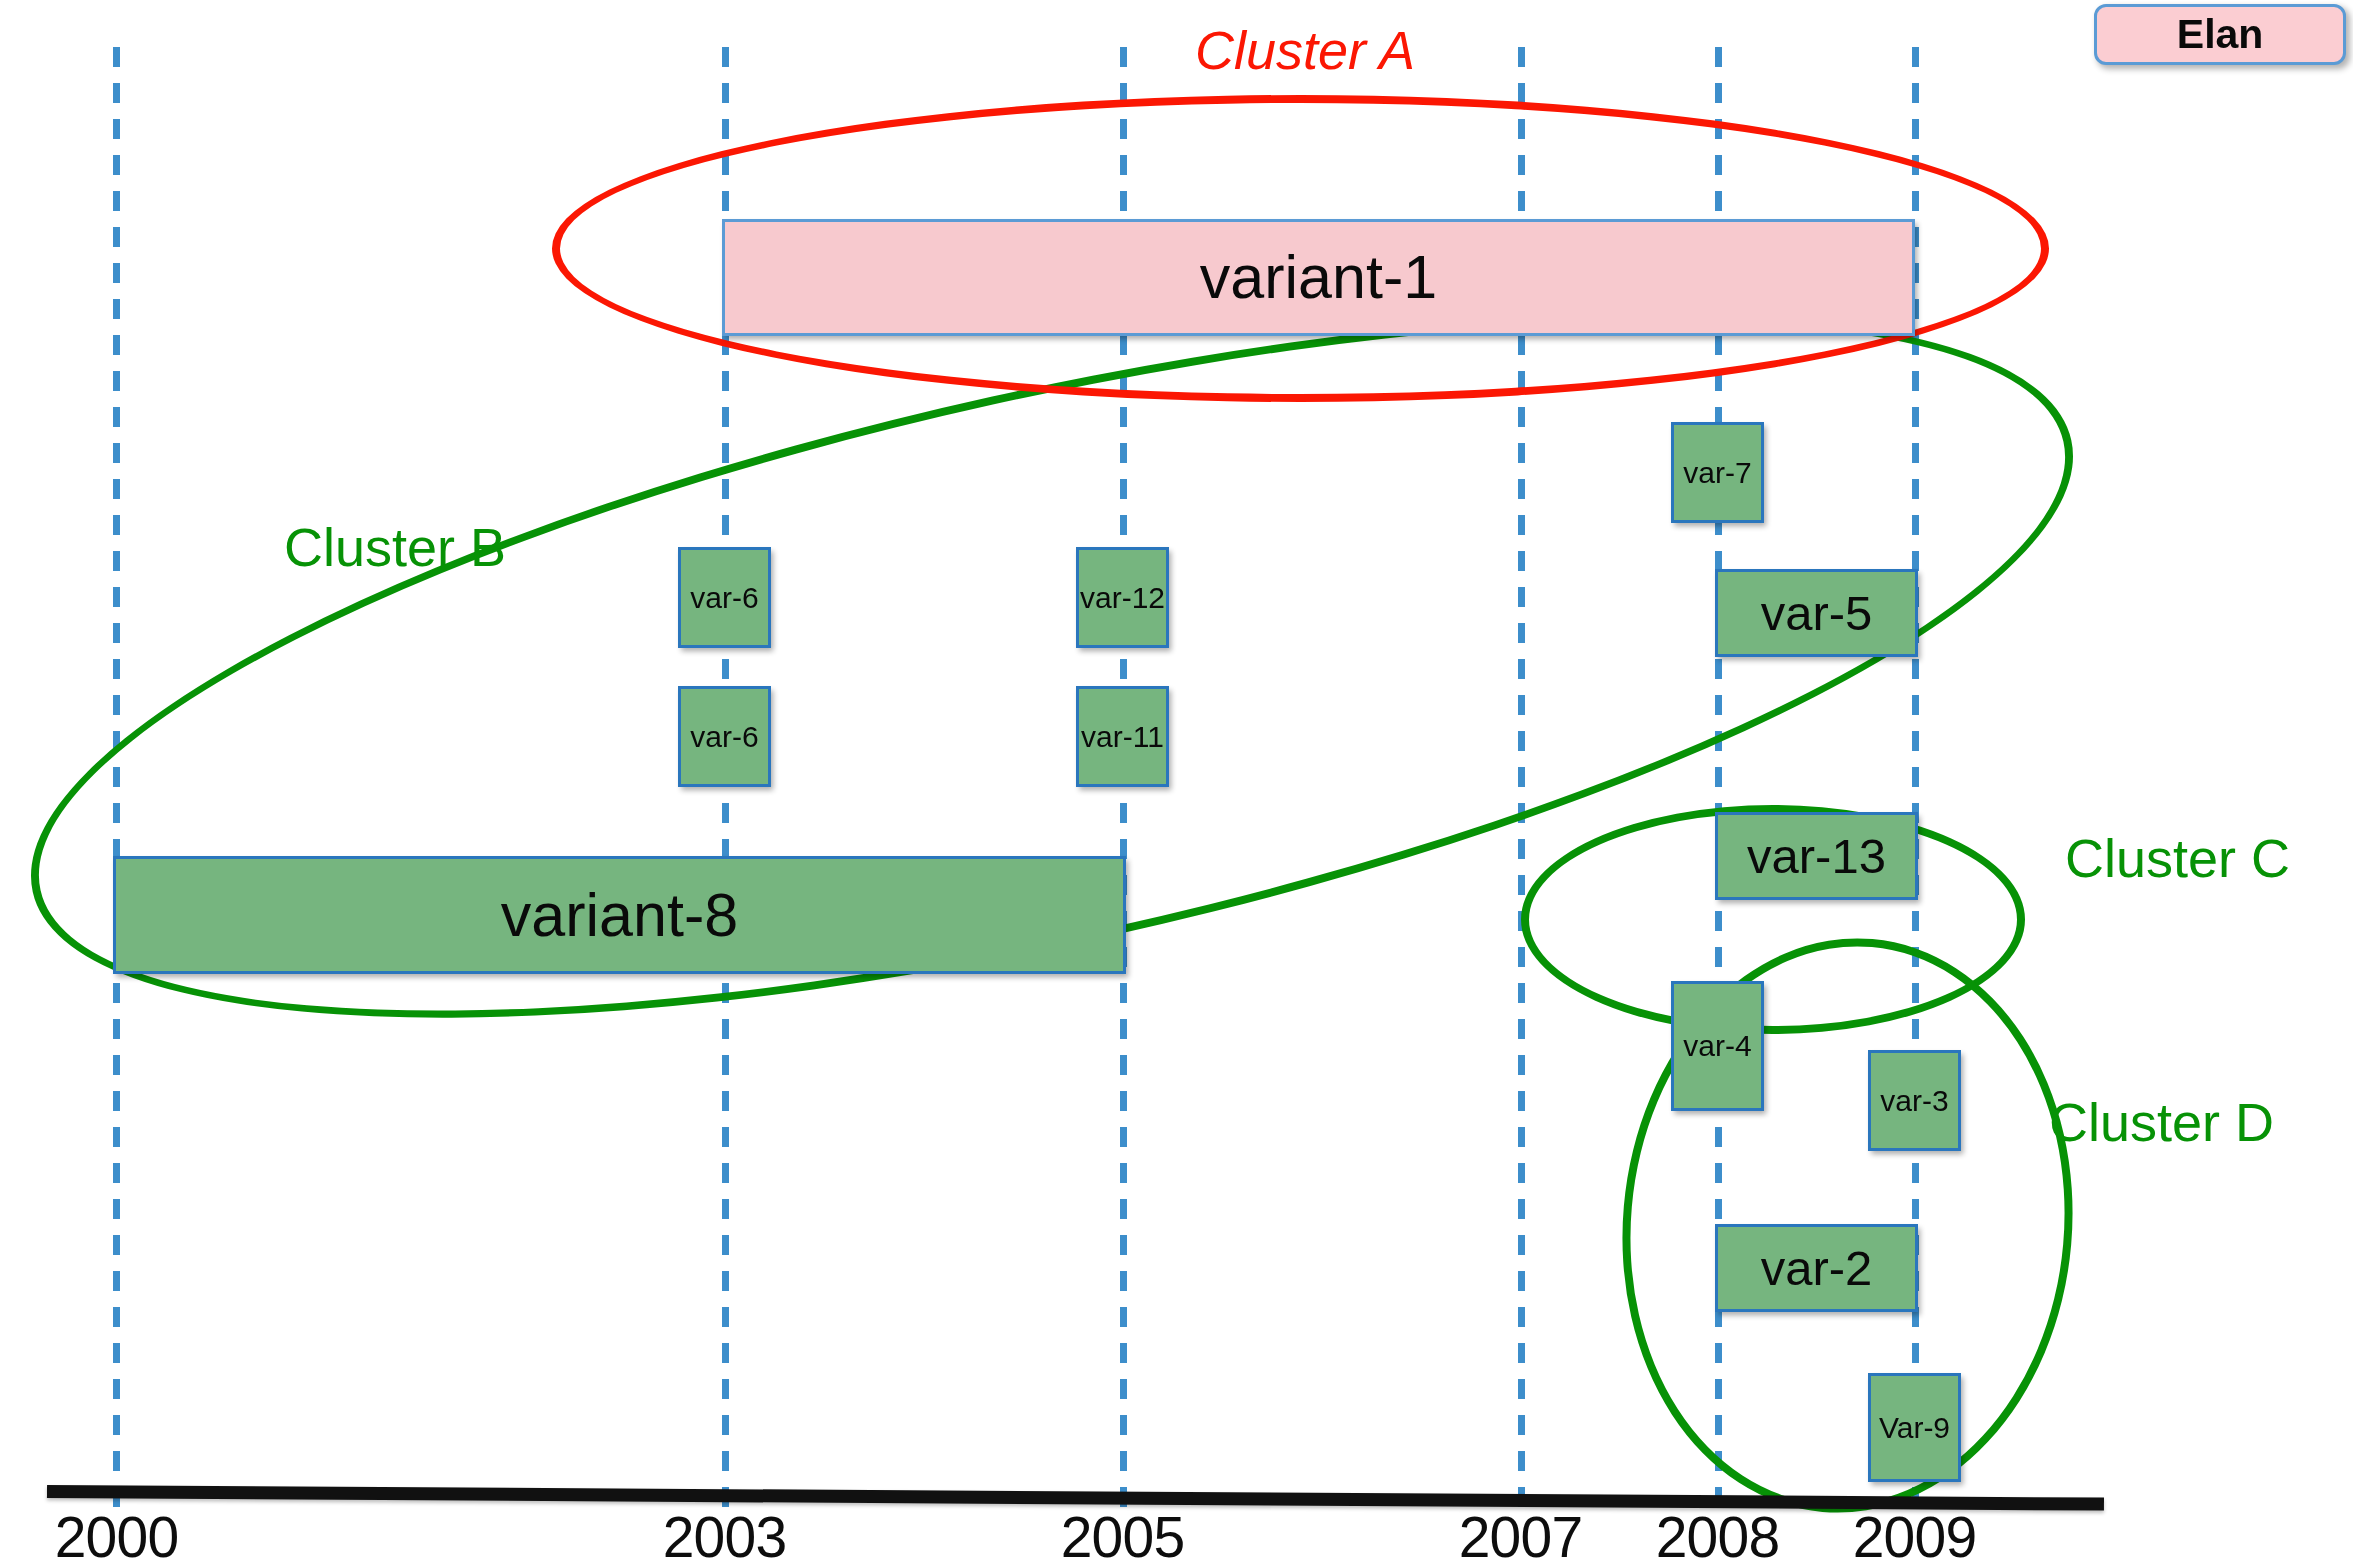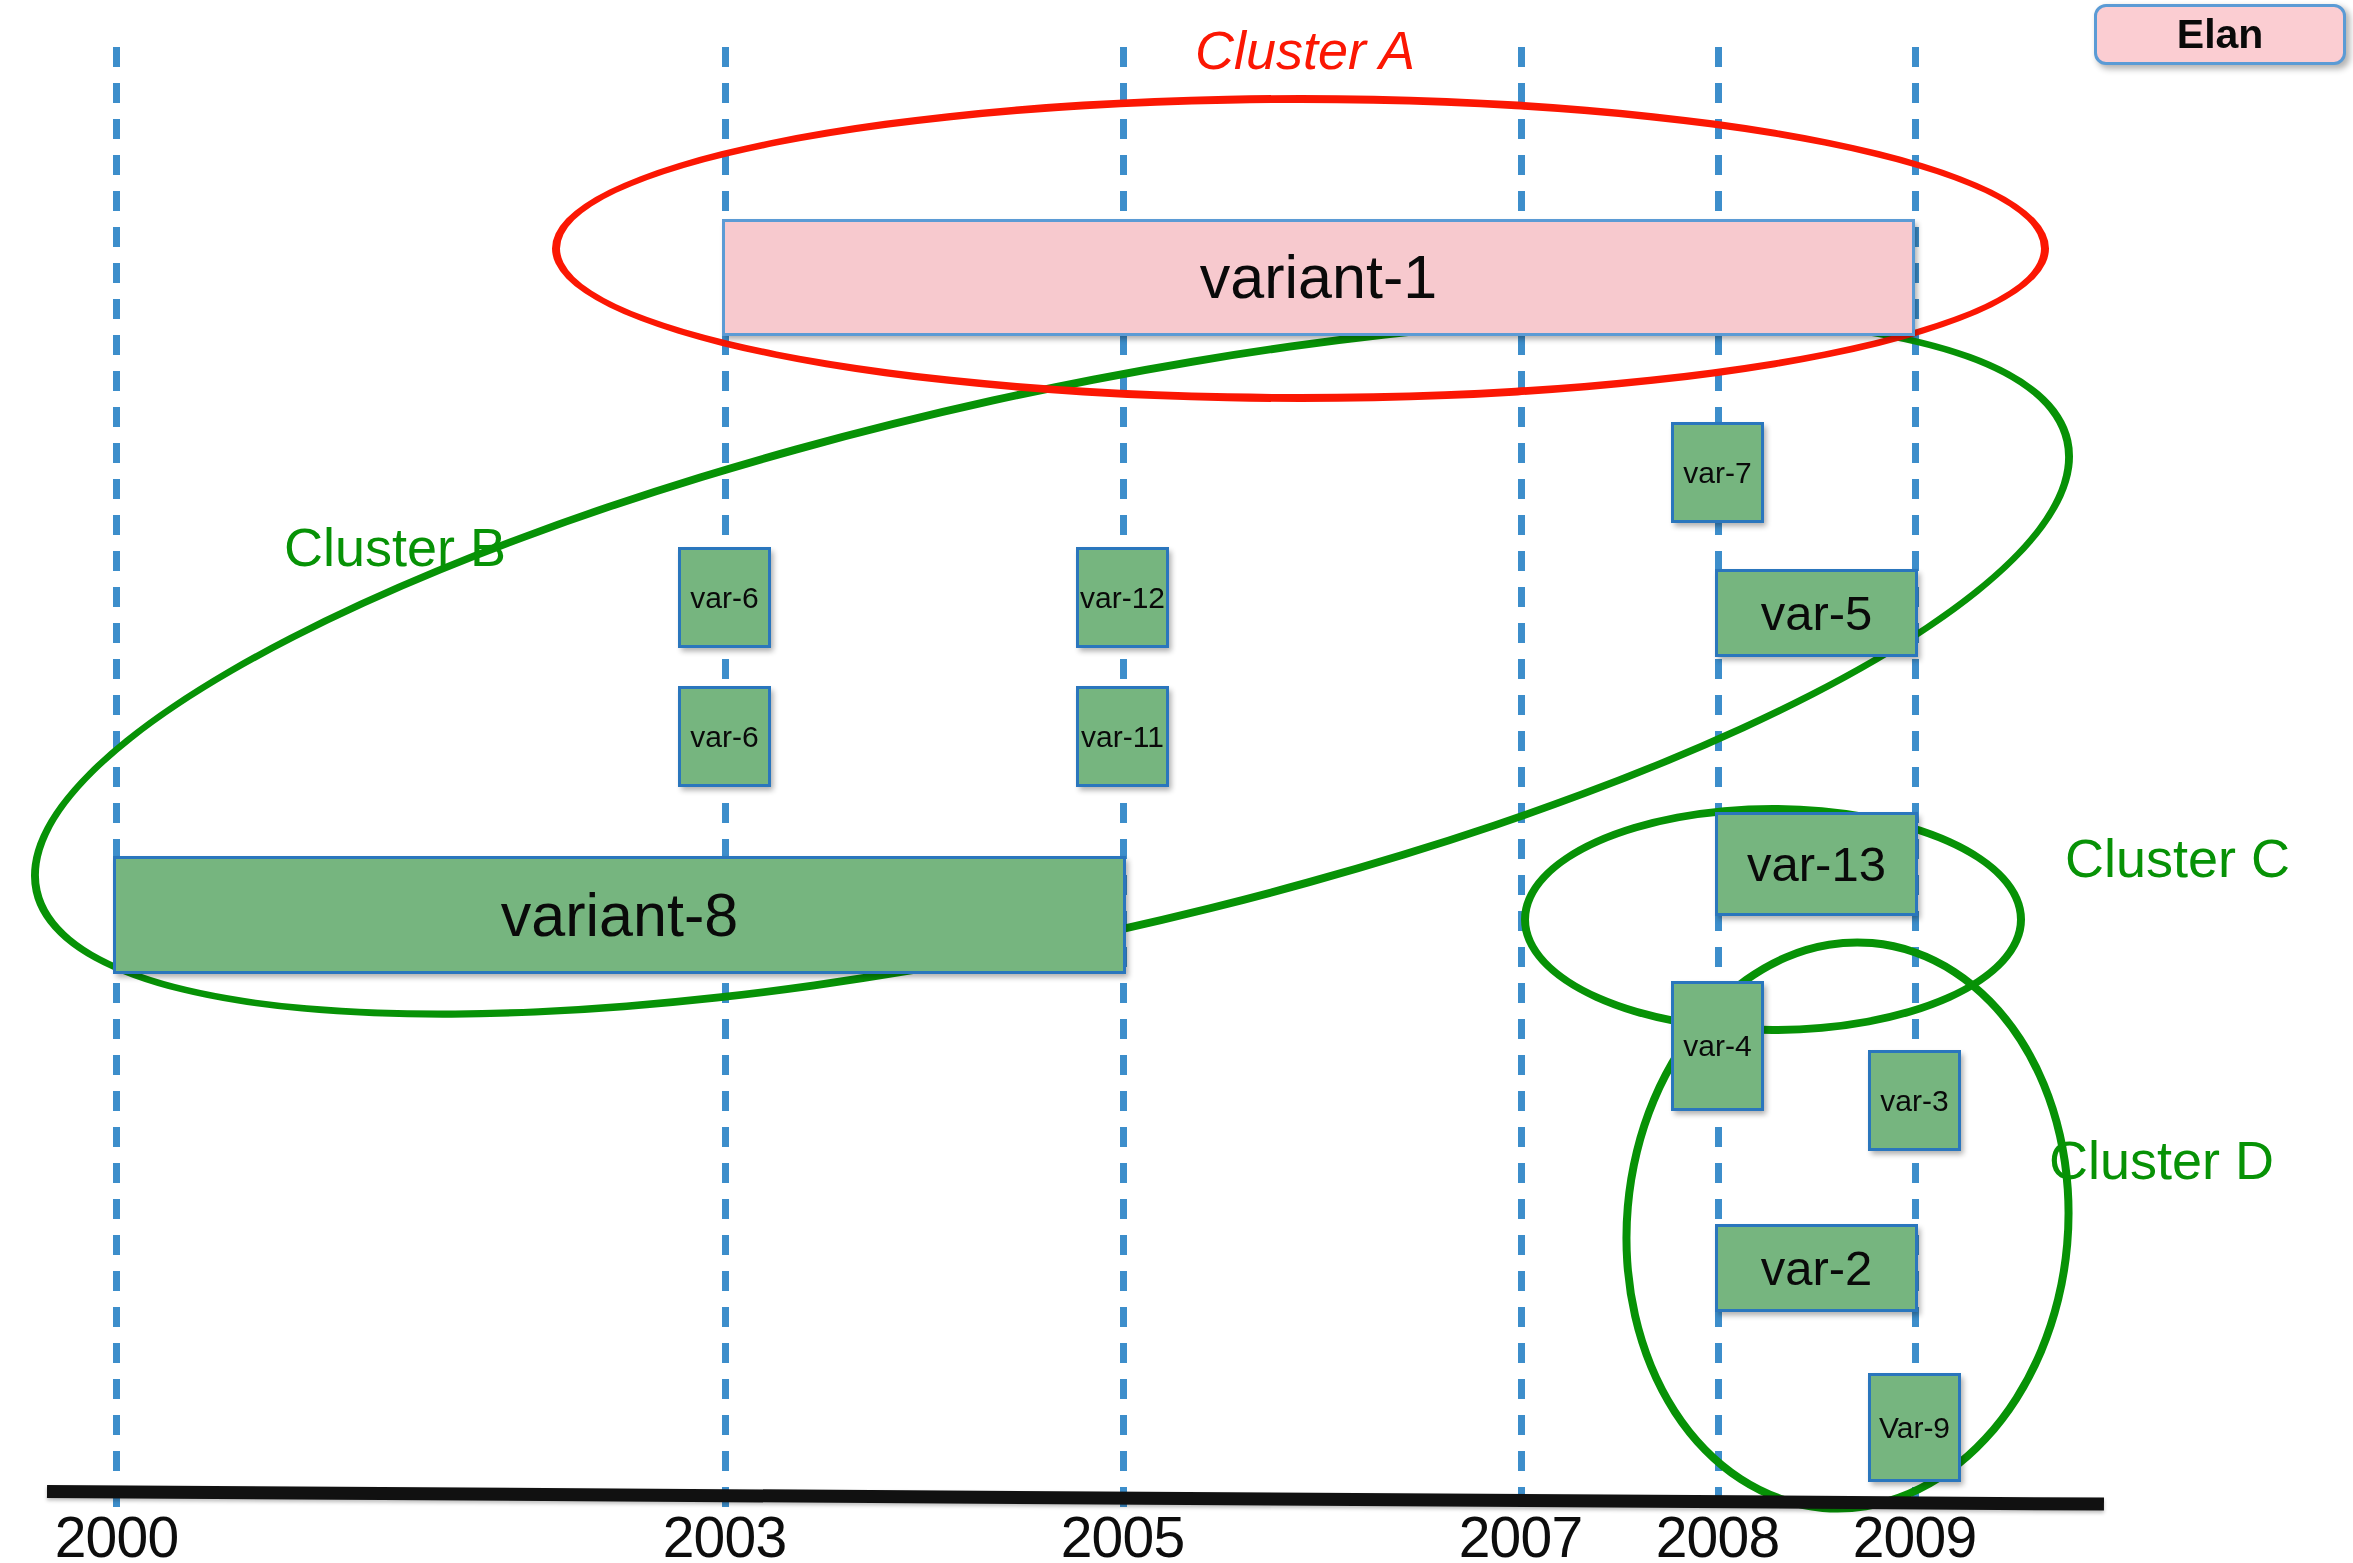--- a/index.html
+++ b/index.html
@@ -81,21 +81,21 @@
   </div>
 
   <div class="vbox big" style="left:113px;top:856px;width:1013px;height:118px;">
     <span>variant-8</span>
   </div>
 
   <div class="vbox mid" style="left:1715px;top:569px;width:203px;height:88px;">
     <span>var-5</span>
   </div>
 
-  <div class="vbox mid" style="left:1715px;top:812px;width:203px;height:104px;">
+  <div class="vbox mid" style="left:1715px;top:812px;width:203px;height:88px;">
     <span>var-13</span>
   </div>
 
   <div class="vbox mid" style="left:1715px;top:1224px;width:203px;height:88px;">
     <span>var-2</span>
   </div>
 
   <div class="vbox small" style="left:678px;top:547px;width:93px;height:101px;">
     <span>var-6</span>
   </div>
@@ -124,21 +124,21 @@
     <span>var-3</span>
   </div>
 
   <div class="vbox small" style="left:1868px;top:1373px;width:93px;height:109px;">
     <span>Var-9</span>
   </div>
 
   <div class="clabel red" style="left:1195px;top:19px;font-style:italic;">Cluster A</div>
   <div class="clabel grn" style="left:284px;top:516px;">Cluster B</div>
   <div class="clabel grn" style="left:2065px;top:827px;">Cluster C</div>
-  <div class="clabel grn" style="left:2049px;top:1091px;margin-top:38px;">Cluster D</div>
+  <div class="clabel grn" style="left:2049px;top:1091px;">Cluster D</div>
 
   <div class="axis"></div>
 
   <div class="year" style="left:26px;">2000</div>
   <div class="year" style="left:634px;">2003</div>
   <div class="year" style="left:1032px;">2005</div>
   <div class="year" style="left:1430px;">2007</div>
   <div class="year" style="left:1627px;">2008</div>
   <div class="year" style="left:1824px;">2009</div>
 

